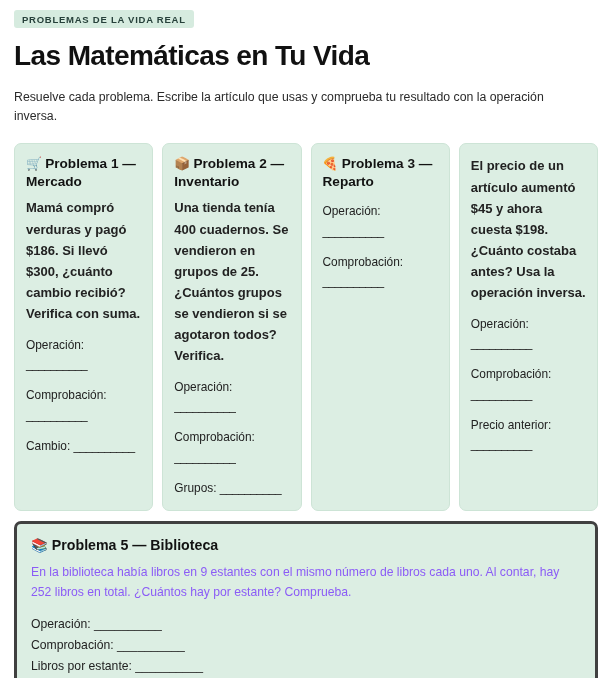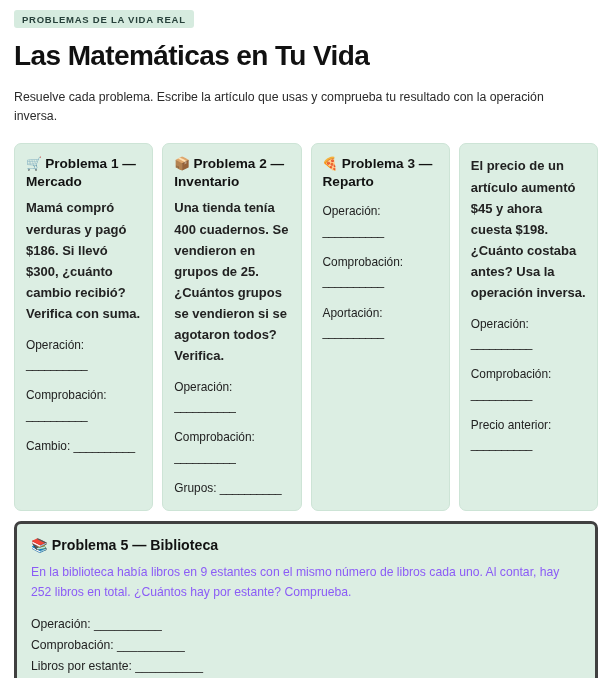--- a/index.html
+++ b/index.html
@@ -181,24 +181,20 @@
     <div class="card">
       <div class="card-head">
         <span class="emoji">🍕</span><span>Problema 3 — Reparto</span>
       </div>
       <p class="field">
         <span>Operación:</span>
         <span class="blank">__________</span>
       </p>
       <p class="field">
         <span>Comprobación:</span>
-        <span class="blank">__________</span>
-      </p>
-      <p class="field">
-        <span>Aportación:</span>
         <span class="blank">__________</span>
       </p>
     </div>
 
     <div class="card">
       <p class="card-body">El precio de un artículo aumentó $45 y ahora cuesta $198. ¿Cuánto costaba antes? Usa la operación inversa.</p>
       <p class="field">
         <span>Operación:</span>
         <span class="blank">__________</span>
       </p>

